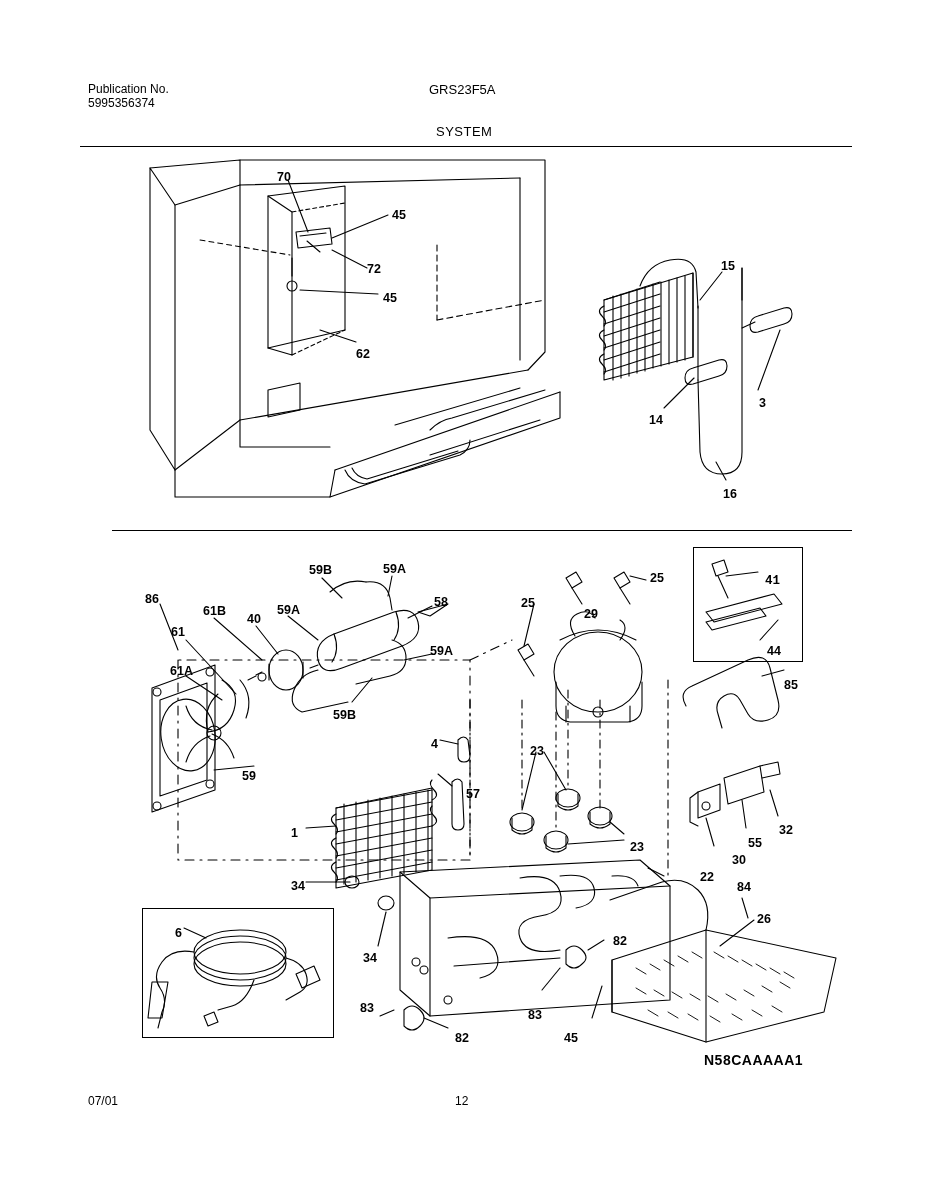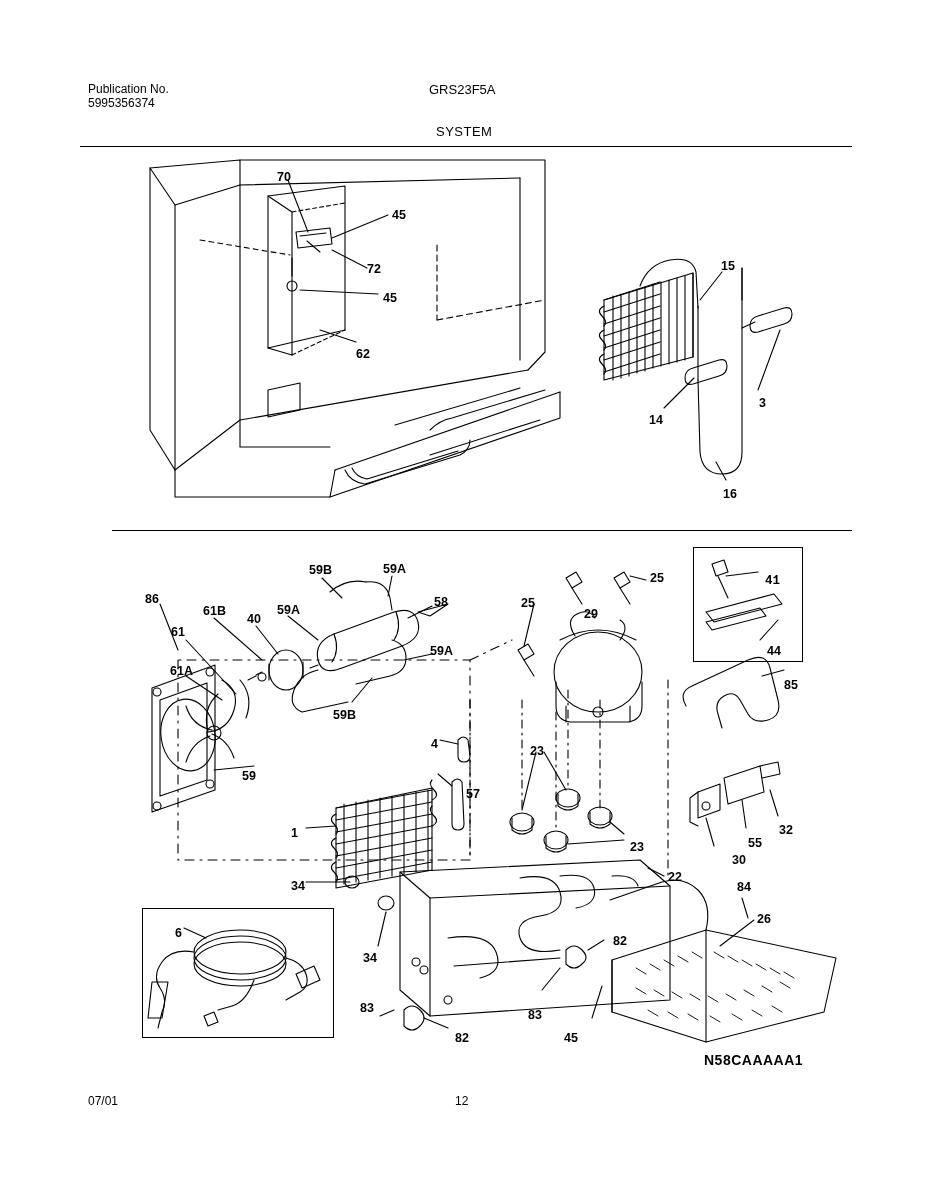--- a/index.html
+++ b/index.html
@@ -419,21 +419,21 @@
       <div class="callout" style="left: 431px; top: 737px;">4</div>
       <div class="callout" style="left: 430px; top: 787px; margin-left: 36px;">57</div>
       <div class="callout" style="left: 530px; top: 744px;">23</div>
       <div class="callout" style="left: 630px; top: 840px;">23</div>
       <div class="callout" style="left: 732px; top: 853px;">30</div>
       <div class="callout" style="left: 748px; top: 836px;">55</div>
       <div class="callout" style="left: 779px; top: 823px;">32</div>
       <div class="callout" style="left: 291px; top: 826px;">1</div>
       <div class="callout" style="left: 291px; top: 879px;">34</div>
       <div class="callout" style="left: 363px; top: 951px;">34</div>
-      <div class="callout" style="left: 668px; top: 870px;">22</div>
+      <div class="callout" style="left: 700px; top: 870px;">22</div>
       <div class="callout" style="left: 737px; top: 880px;">84</div>
       <div class="callout" style="left: 757px; top: 912px;">26</div>
       <div class="callout" style="left: 175px; top: 926px;">6</div>
       <div class="callout" style="left: 613px; top: 934px;">82</div>
       <div class="callout" style="left: 360px; top: 1001px;">83</div>
       <div class="callout" style="left: 455px; top: 1031px;">82</div>
       <div class="callout" style="left: 528px; top: 1008px;">83</div>
       <div class="callout" style="left: 564px; top: 1031px;">45</div>
     </div>
 

